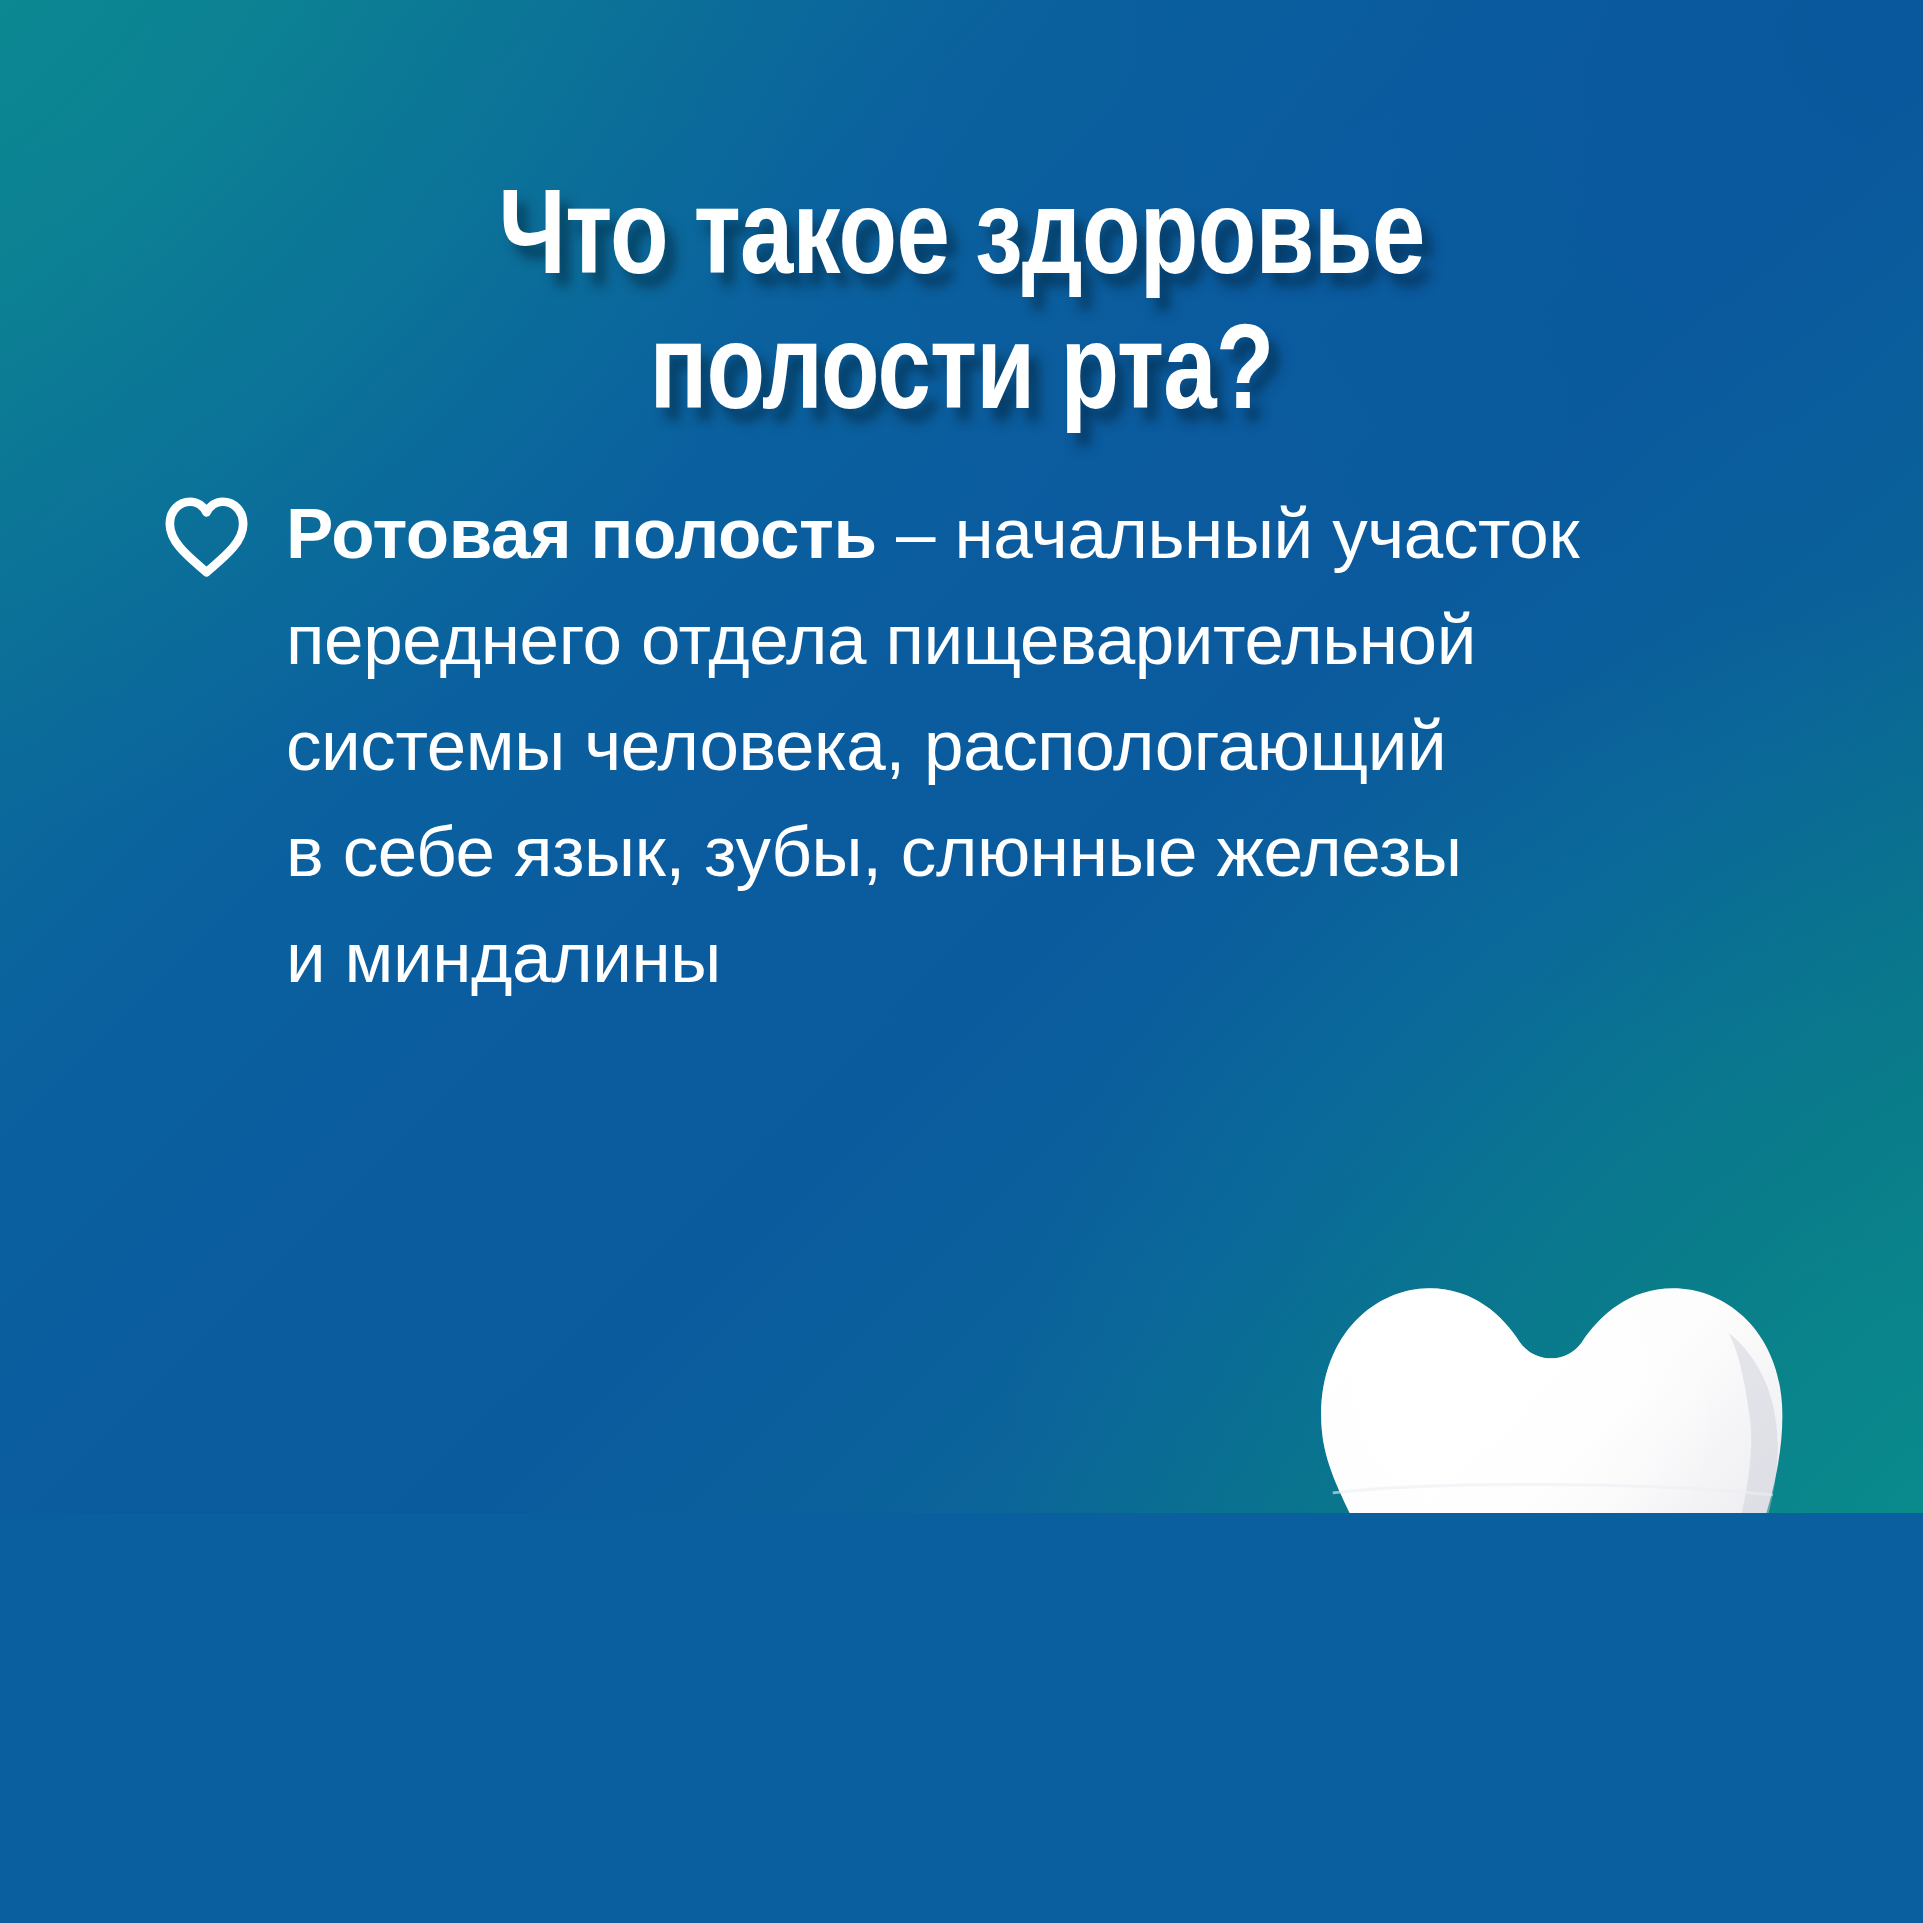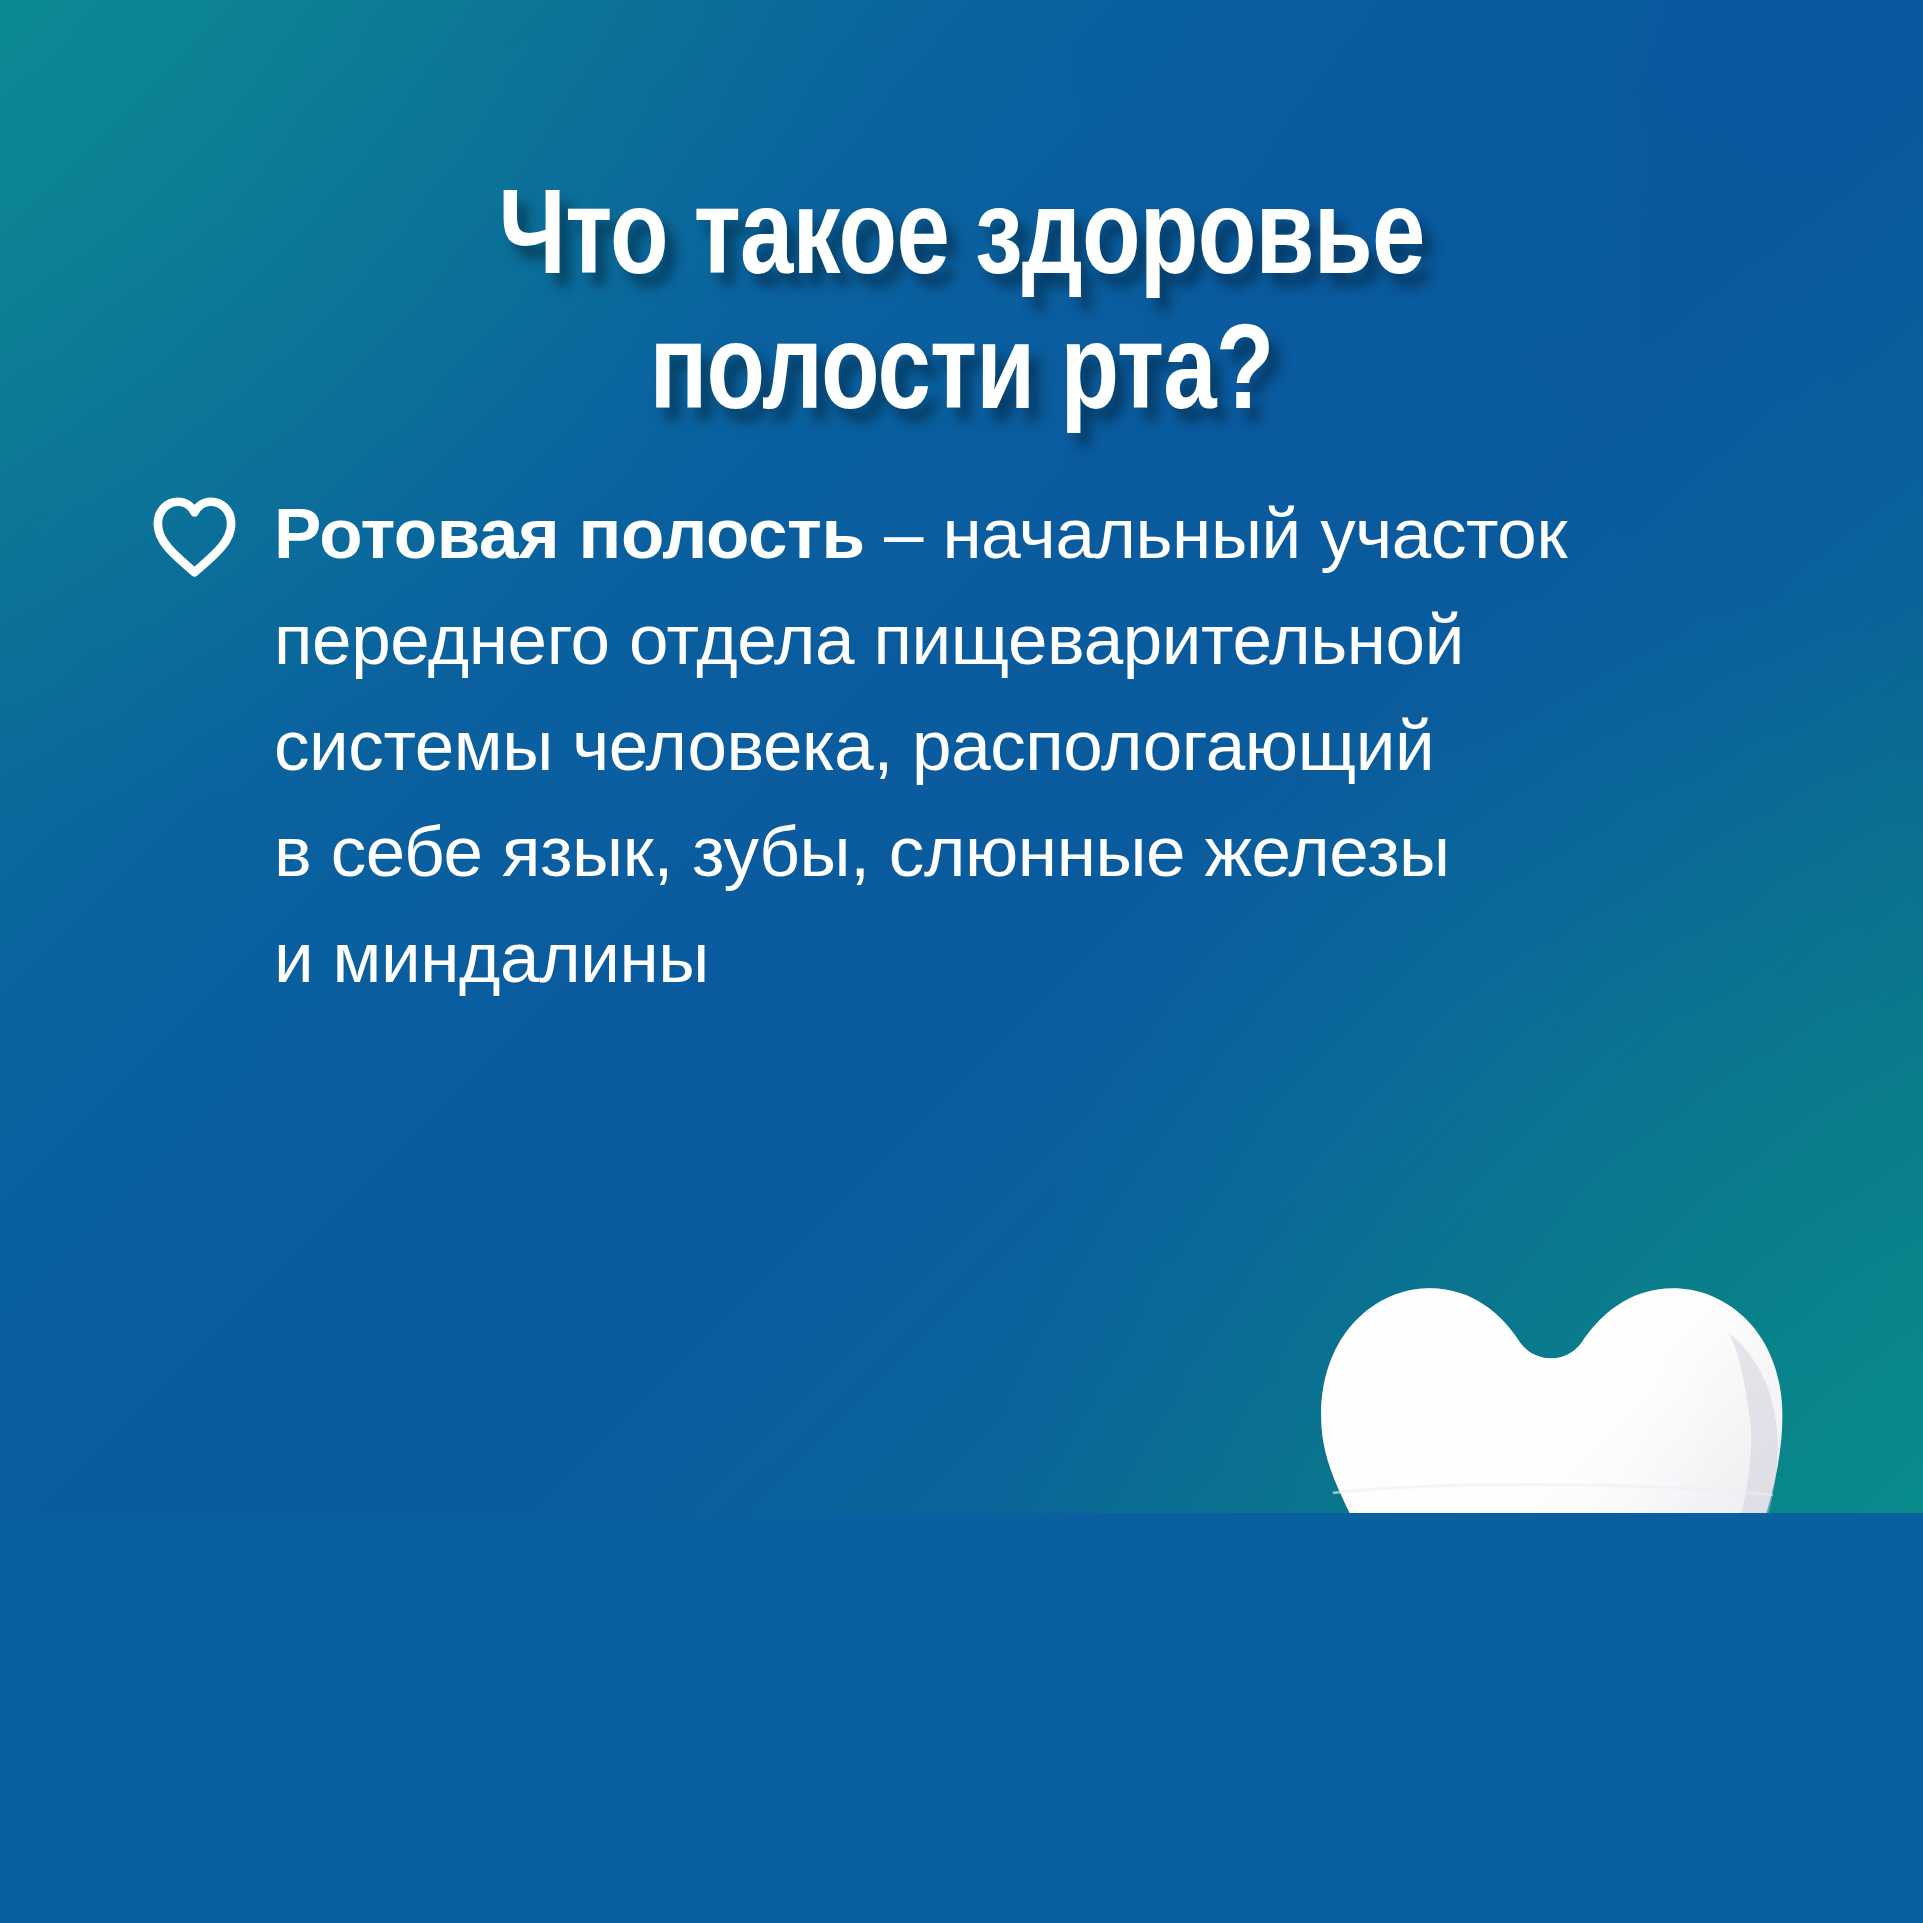--- a/index.html
+++ b/index.html
@@ -52,21 +52,21 @@
     transform: scaleX(0.80);
     transform-origin: center top;
     text-shadow: 12.6px 12.6px 13.5px rgba(0,28,45,0.50);
     z-index: 6;
     white-space: pre-line;
   }
 
   
   .body-list {
     position: absolute;
-    left: 150px;
+    left: 162px;
     top: 481px;
     width: 1583px;
     z-index: 5;
   }
   .bullet {
     position: relative;
     display: block;
     margin: 0 0 13.5px 0;
   }
   .heart-wrap {

